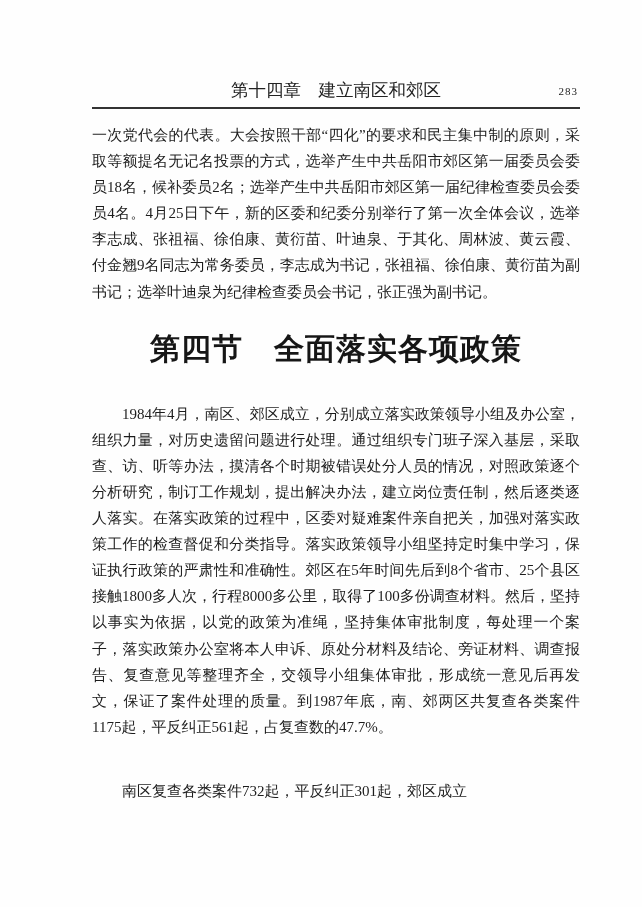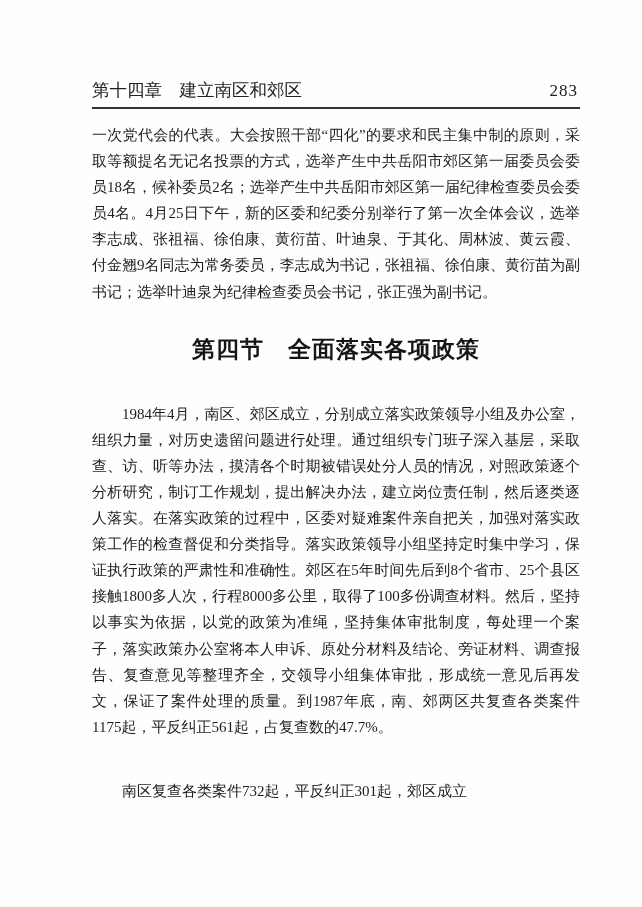--- a/index.html
+++ b/index.html
@@ -16,52 +16,52 @@
     font-family: "Liberation Serif", serif;
   }
   .content {
     position: absolute;
     left: 92px;
     top: 80px;
     width: 488px;
   }
   .header {
     position: relative;
-    text-align: left;
+    text-align: center;
     font-size: 17.5px;
     line-height: 20px;
     color: #222222;
     padding-bottom: 7px;
     border-bottom: 2px solid #333333;
   }
   .pagenum {
     position: absolute;
     right: 2px;
     top: 1px;
-    font-size: 17px;
+    font-size: 11px;
     letter-spacing: 1px;
     color: #222222;
   }
   .bodytext {
     margin-top: 13px;
   }
   .para {
     margin: 0;
     font-size: 15px;
     line-height: 26.1px;
     text-align: justify;
     color: #1c1c1c;
   }
   .indent {
     text-indent: 2em;
     margin-top: 38px;
   }
   .section-heading {
     font-family: "Liberation Sans", sans-serif;
-    font-size: 23px;
+    font-size: 30px;
     font-weight: bold;
     text-align: center;
     letter-spacing: 1px;
     color: #161616;
     margin: 30px 0 26px 0;
     line-height: 28px;
   }
 </style>
 </head>
 <body>

